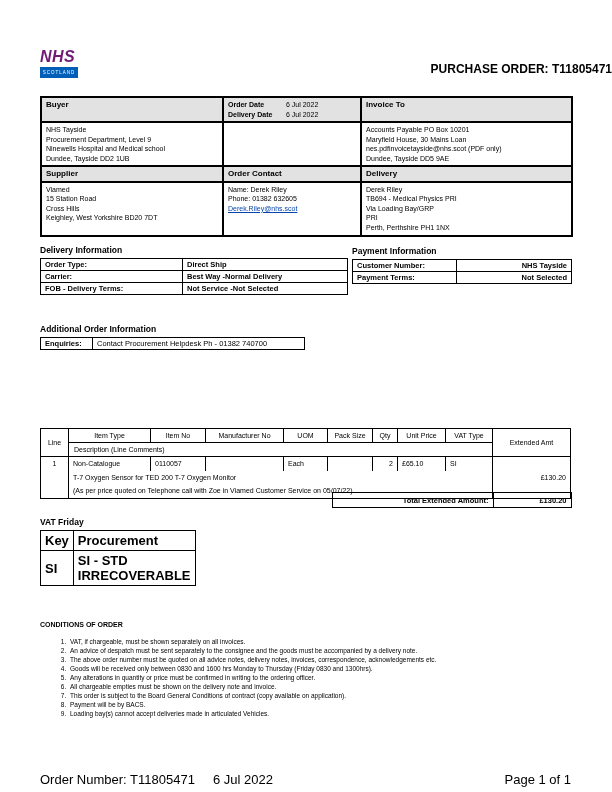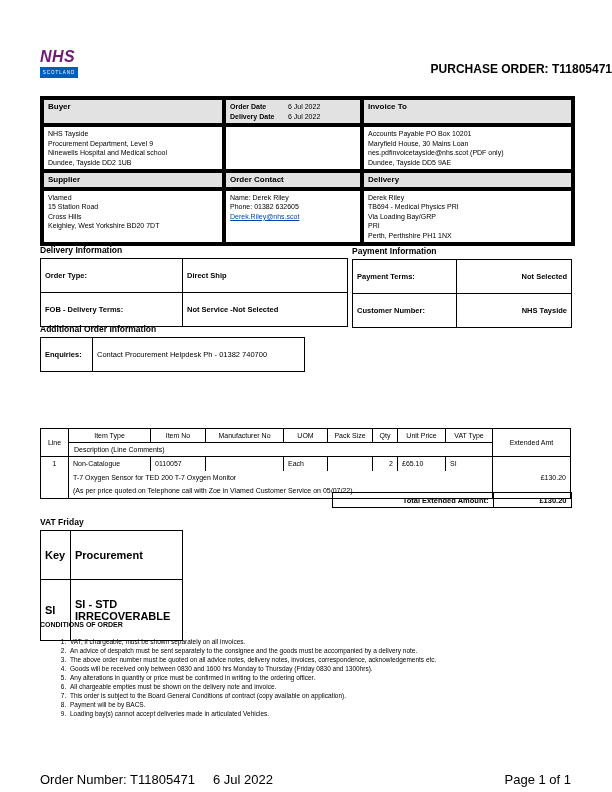--- a/index.html
+++ b/index.html
@@ -11,35 +11,35 @@
   .logo{position:absolute;left:40px;top:48px;width:42px}
   .logo-nhs{color:#701a75;font-weight:bold;font-style:italic;font-size:16px;letter-spacing:.5px;line-height:18px}
   .logo-box{background:#005EB8;color:#fff;font-size:4.5px;text-align:center;padding:3px 0;margin-top:1px;width:38px;letter-spacing:1px}
 
   
   .title{position:absolute;top:62px;left:0;width:612px;text-align:right;font-size:12px;font-weight:bold}
 
   
   table{border-collapse:collapse;table-layout:fixed}
   .parties{position:absolute;left:40px;top:96px;width:531px}
-  .parties td{border:4px solid #000000;font-size:7px;vertical-align:top;padding:2px 4px;line-height:9.5px}
+  .parties td{border:2px solid #000000;font-size:7px;vertical-align:top;padding:2px 4px;line-height:9.5px}
   .parties .hdr{background:#e2e2e2;font-weight:bold;font-size:8px}
   .parties col.c1{width:182px}.parties col.c2{width:138px}.parties col.c3{width:211px}
   .date-row{display:flex;font-size:7px}
   .dlabel{font-weight:bold;width:58px;display:inline-block}
   .dvalue{font-weight:normal}
   .h1 td{height:44px}
   .h2 td{height:54px}
   a.email{color:#0645ad;text-decoration:underline;cursor:pointer}
 
   
   .sec-title{font-size:8.5px;font-weight:bold;margin-bottom:3px}
 
   
-  .kv td{border:1px solid #000;font-size:7.5px;padding:12px 4px;font-weight:bold;line-height:9px}
+  .kv td{border:1px solid #000;font-size:7.5px;padding:1px 4px;font-weight:bold;line-height:9px}
   .delivery-info{position:absolute;left:40px;top:245px;width:307px}
   .delivery-info col.k{width:142px}.delivery-info col.v{width:165px}
   .payment-info{position:absolute;left:352px;top:246px;width:219px}
   .payment-info col.k{width:104px}.payment-info col.v{width:115px}
   .payment-info .val{text-align:right}
 
   .additional{position:absolute;left:40px;top:324px}
   .additional col.k{width:52px}.additional col.v{width:212px}
   .additional .val{font-weight:normal}
 
@@ -66,21 +66,21 @@
 
   .total{position:absolute;left:40px;top:492px;width:531px}
   .total col.f{width:292px}.total col.l{width:161px}.total col.a{width:78px}
   .total td{font-size:7.5px;padding:2.5px 4px;font-weight:bold}
   .total td.lbl{border:1px solid #000;text-align:right}
   .total td.amt{border:1px solid #000;text-align:right}
 
   
   .vat{position:absolute;left:40px;top:517px}
   .vat table{margin-top:3px}
-  .vat td{border:1px solid #000;font-size:11px;padding:18px 4px;font-weight:bold}
+  .vat td{border:1px solid #000;font-size:13px;padding:2px 4px;font-weight:bold}
   .vat col.k{width:30px}.vat col.d{width:112px}
 
   
   .conditions{position:absolute;left:40px;top:621px;width:531px}
   .cond-title{font-size:7px;font-weight:bold;margin-bottom:9px}
   .conditions ol{margin-left:28px;font-size:6.5px;line-height:9px}
   .conditions li{padding-left:2px}
 
   
   .footer{position:absolute;left:40px;top:772px;width:531px;font-size:13px;display:flex}
@@ -170,42 +170,46 @@
       <colgroup>
           <col class="k">
           <col class="v">
         </colgroup>
       <tbody>
           <tr>
         <td>Order Type:</td>
         <td>Direct Ship</td>
       </tr>
       <tr>
+        <td>Carrier:</td>
+        <td>Best Way -Normal Delivery</td>
+      </tr>
+      <tr>
         <td>FOB - Delivery Terms:</td>
         <td>Not Service -Not Selected</td>
       </tr>
     </tbody>
       </table>
   </div>
 
   <div class="payment-info">
     <div class="sec-title">Payment Information</div>
     <table class="kv" style="width:219px">
       <colgroup>
           <col class="k">
           <col class="v">
         </colgroup>
       <tbody>
           <tr>
+        <td>Customer Number:</td>
+        <td class="val">NHS Tayside</td>
+      </tr>
+      <tr>
         <td>Payment Terms:</td>
         <td class="val">Not Selected</td>
-      </tr>
-      <tr>
-        <td>Customer Number:</td>
-        <td class="val">NHS Tayside</td>
       </tr>
     </tbody>
       </table>
   </div>
 
   <div class="additional">
     <div class="sec-title">Additional Order Information</div>
     <table class="kv" style="width:264px">
       <colgroup>
           <col class="k">

